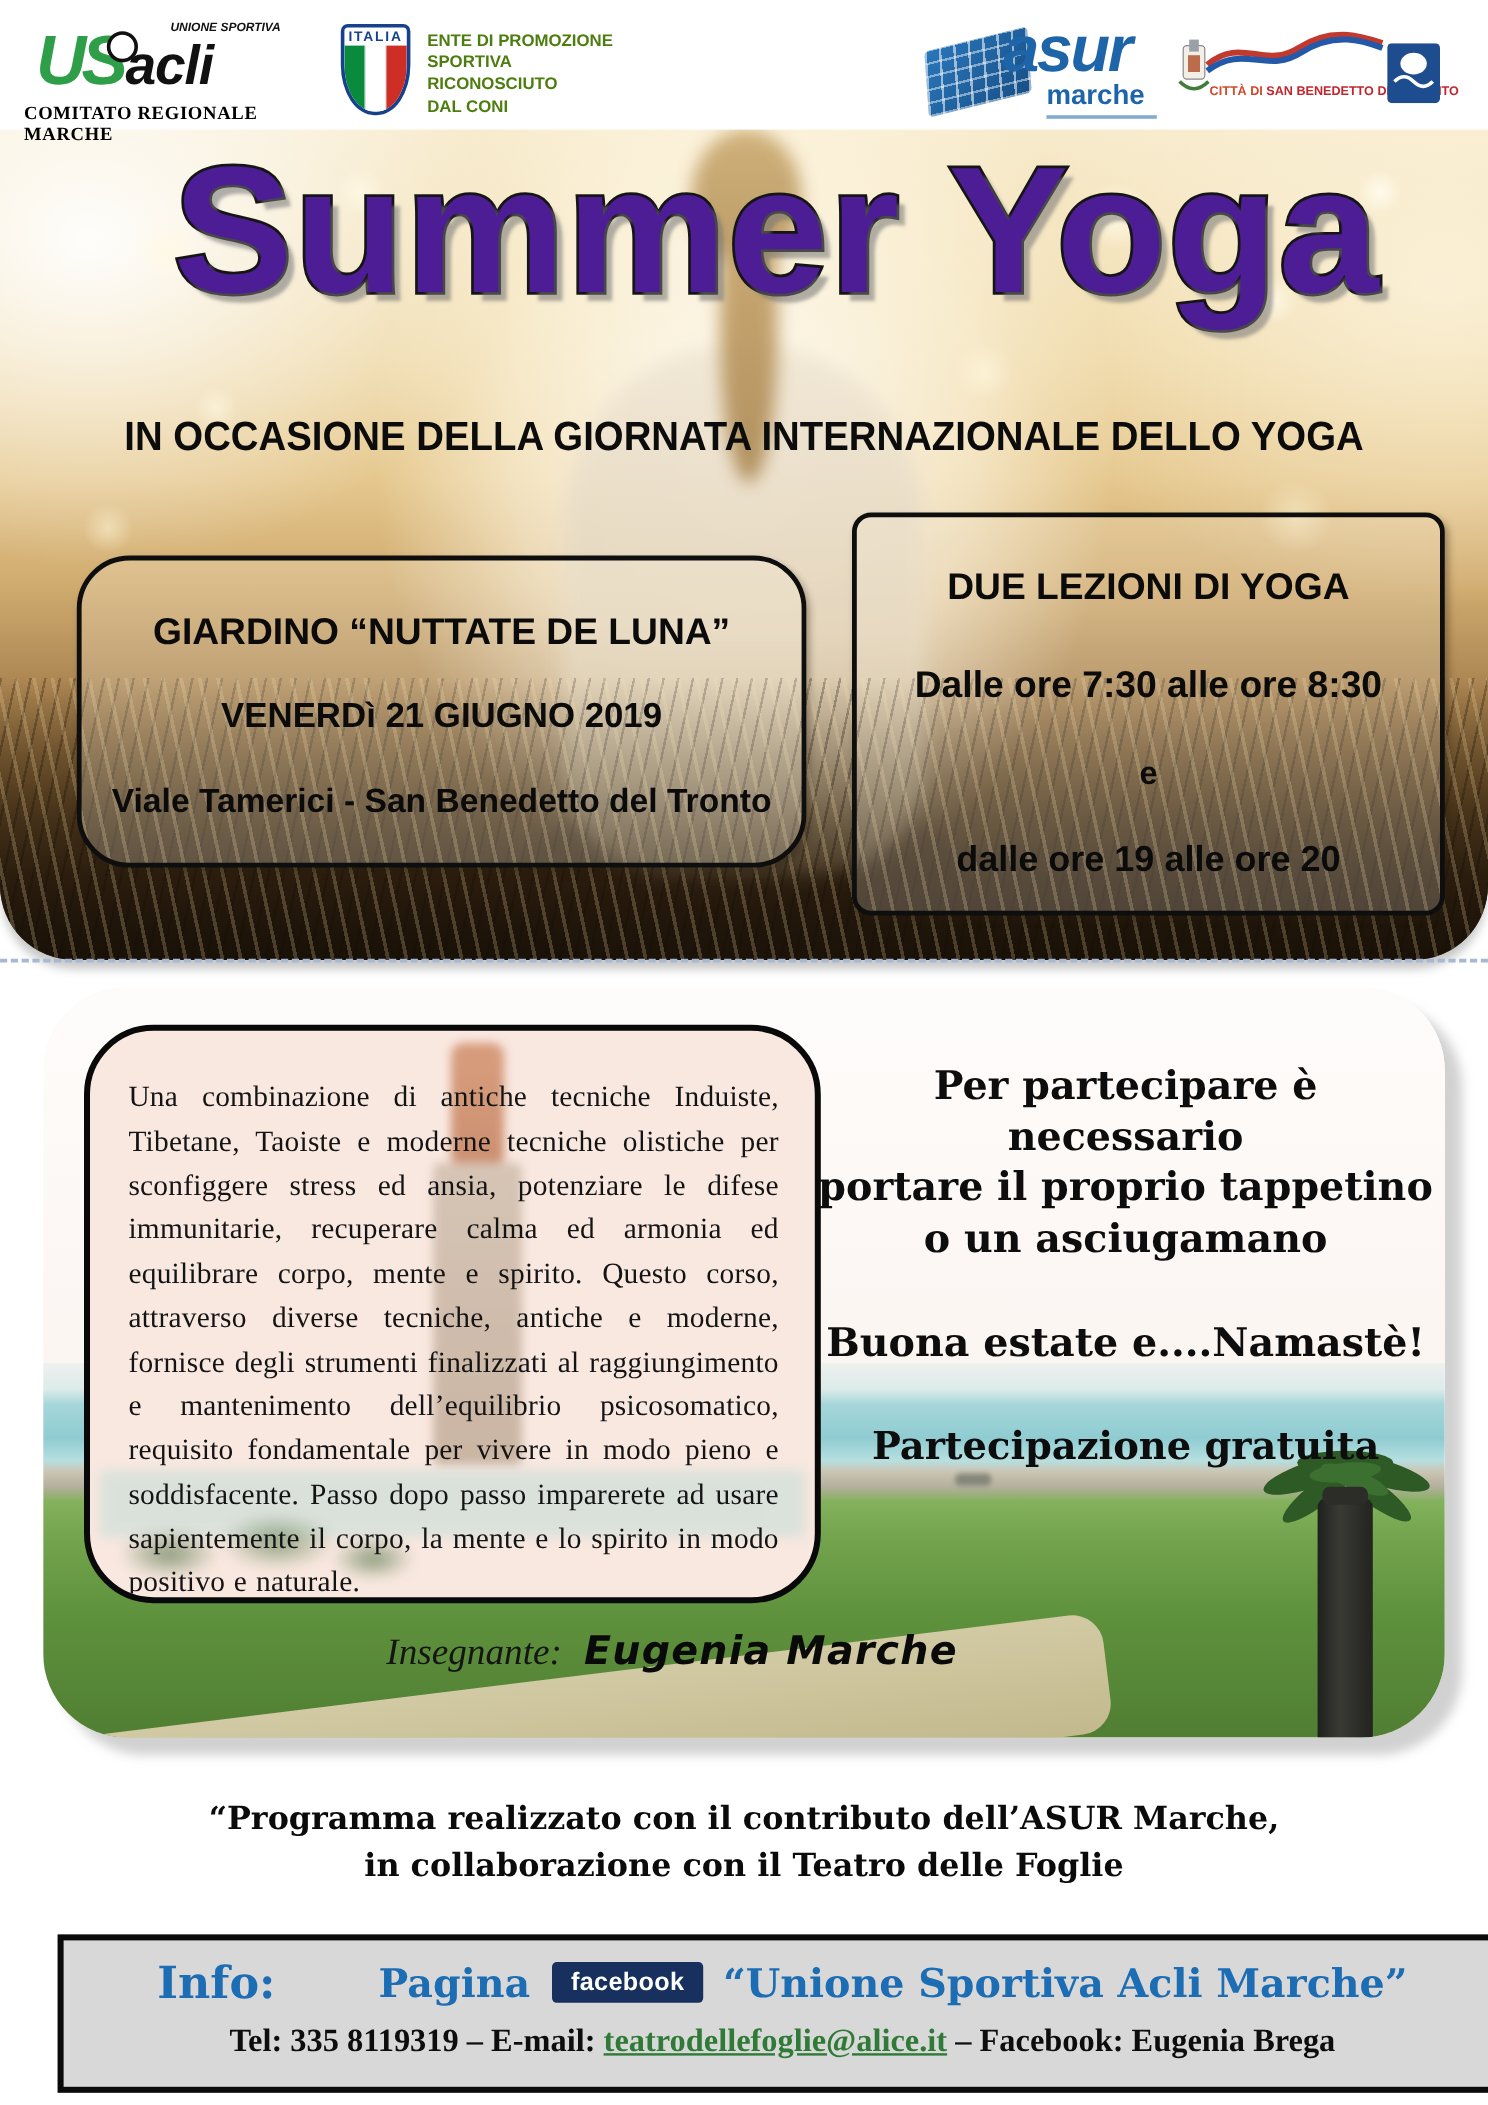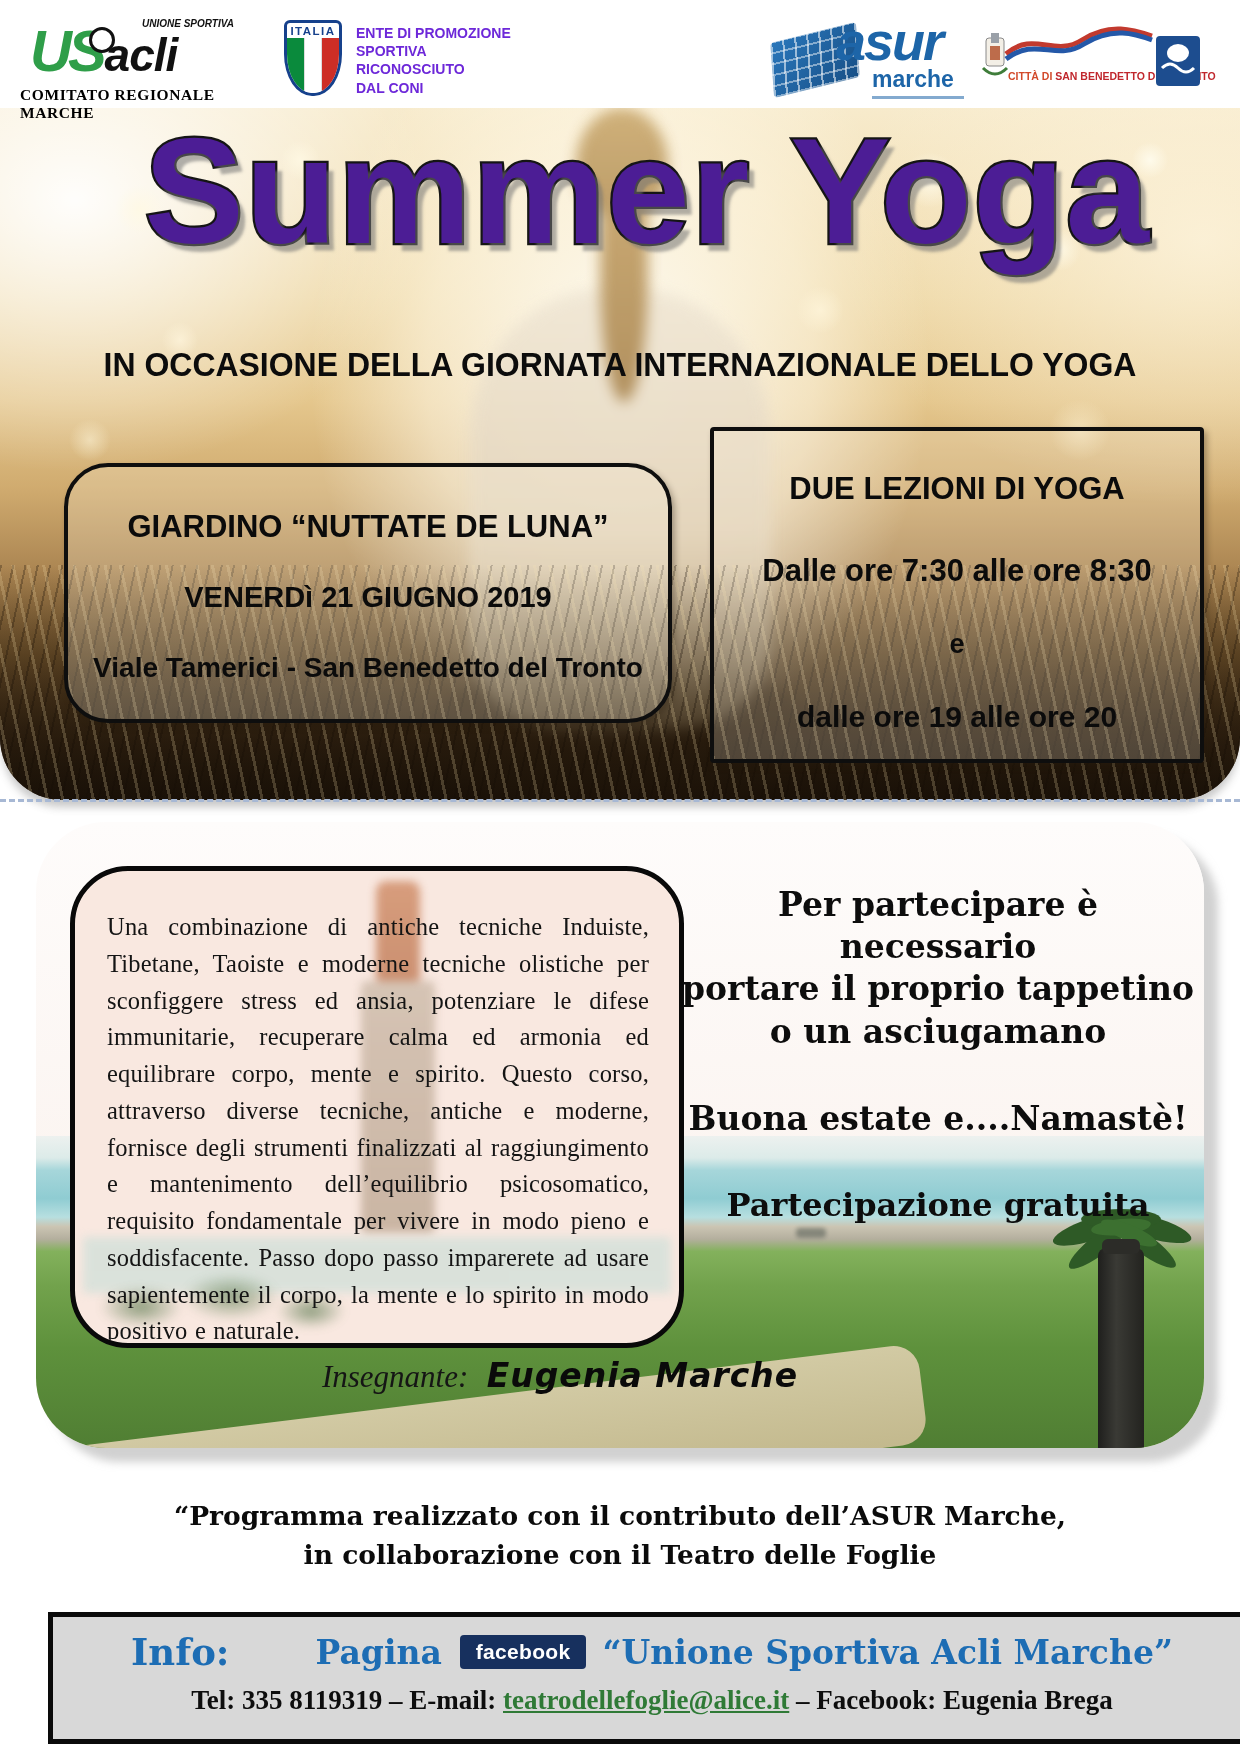--- a/index.html
+++ b/index.html
@@ -52,21 +52,21 @@
   .coni{position:absolute;left:284px;top:20px;display:flex;gap:14px;}
   .shield{width:58px;height:76px;border:3px solid #16418c;border-radius:6px 6px 28px 28px/6px 6px 42px 42px;
     overflow:hidden;background:#fff;box-sizing:border-box;}
   .shield-label{display:block;text-align:center;font-size:11.5px;font-weight:bold;color:#16418c;
     letter-spacing:1.5px;padding:2px 0 1px;}
   .stripes{display:flex;height:60px;}
   .stripe{flex:1;}
   .stripe-green{background:#0a8a3c;}
   .stripe-white{background:#fff;border-left:1px solid #ddd;border-right:1px solid #ddd;}
   .stripe-red{background:#cd2e26;}
-  .coni-text{font-size:14px;color:#6d28d9;font-weight:600;line-height:1.3;padding-top:4px;}
+  .coni-text{font-size:14px;color:#4d7c0f;font-weight:600;line-height:1.3;padding-top:4px;}
   .salute{position:absolute;left:542px;top:28px;color:#2c7a33;}
   .salute-l1{font-size:25px;font-weight:800;letter-spacing:3px;}
   .salute-l2{font-size:25px;font-weight:600;letter-spacing:6px;color:#4e9455;display:flex;align-items:flex-end;margin-top:2px;}
   .walkman{margin:0 2px;}
   .asur{position:absolute;left:772px;top:20px;width:200px;height:86px;}
   .asur-flag{position:absolute;left:0;top:12px;width:86px;height:56px;border-radius:4px;
     transform:skewY(-10deg) rotate(-4deg);
     background:
       repeating-linear-gradient(90deg, rgba(255,255,255,.55) 0 2px, transparent 2px 12px),
       repeating-linear-gradient(0deg, rgba(255,255,255,.45) 0 2px, transparent 2px 11px),
@@ -90,21 +90,21 @@
     text-shadow:7px 8px 3px rgba(115,115,115,.55);padding-left:11px;}
   .subtitle{position:absolute;left:0;top:345px;width:100%;text-align:center;font-size:34px;font-weight:bold;
     color:#0c0c0c;transform:scaleX(.94);}
   .loc-box{position:absolute;left:64px;top:463px;width:608px;height:260px;border:4px solid #0e0e0e;
     border-radius:44px;background:rgba(247,238,219,.25);box-shadow:3px 4px 6px rgba(40,30,15,.35);
     text-align:center;color:#0b0b0b;box-sizing:border-box;}
   .loc-venue{margin-top:42px;font-size:31px;font-weight:bold;}
   .loc-date{margin-top:36px;font-size:29px;font-weight:bold;}
   .loc-addr{margin-top:38px;font-size:28px;font-weight:bold;}
   .sched-box{position:absolute;left:710px;top:427px;width:494px;height:336px;border:4px solid #0e0e0e;
-    border-radius:4px;background:rgba(247,238,219,.22);box-shadow:3px 4px 6px rgba(40,30,15,.35);
+    border-radius:16px;background:rgba(247,238,219,.22);box-shadow:3px 4px 6px rgba(40,30,15,.35);
     text-align:center;color:#0b0b0b;box-sizing:border-box;}
   .sched-head{margin-top:40px;font-size:31px;font-weight:bold;}
   .sched-t1{margin-top:46px;font-size:31px;font-weight:bold;}
   .sched-e{margin-top:40px;font-size:27px;font-weight:bold;}
   .sched-t2{margin-top:40px;font-size:30px;font-weight:bold;text-align:center;}
 
   .divider{position:absolute;left:0;top:799px;width:100%;border-top:3px dashed #a7b8d4;z-index:4;}
 
   
   .section2{position:absolute;left:36px;top:822px;width:1168px;height:626px;border-radius:70px;overflow:hidden;
@@ -115,21 +115,21 @@
       #cbc5b3 29%,#b4af9e 33%,#83b15c 37%,#72a24c 48%,#5e913c 68%,#507e33 100%);}
   .beach-blob{position:absolute;height:10px;background:#777a6f;border-radius:4px;filter:blur(2px);opacity:.8;}
   .path-walk{position:absolute;left:-50px;bottom:-52px;width:940px;height:100px;border-radius:26px;
     background:linear-gradient(180deg,#d8cda9,#c9bc92);transform:rotate(-7deg);opacity:.95;}
   .palm{position:absolute;left:995px;top:355px;}
   .bollard{position:absolute;left:1062px;bottom:0;width:46px;height:200px;border-radius:8px 8px 0 0;
     background:linear-gradient(90deg,#1f1f1d,#3a3a35 40%,#23231f);}
   .bollard::before{content:'';position:absolute;top:-9px;left:4px;right:4px;height:15px;border-radius:6px;
     background:#2c2c28;}
 
-  .desc-box{position:absolute;left:34px;top:44px;width:614px;height:482px;border:5px solid #090909;
+  .desc-box{position:absolute;left:34px;top:32px;width:614px;height:482px;border:5px solid #090909;
     border-radius:58px;background:#f9e8e0;overflow:hidden;box-sizing:border-box;}
   .statue{position:absolute;left:286px;top:10px;width:74px;height:352px;filter:blur(4px);opacity:.8;}
   .statue-top{width:44px;height:100px;margin:0 auto;border-radius:10px 10px 4px 4px;
     background:linear-gradient(#cf8a64,#c07a55);}
   .statue-body{width:74px;height:252px;border-radius:6px;background:linear-gradient(180deg,#cdbbaa,#bfa995);}
   .box-sea{position:absolute;left:8px;right:8px;bottom:50px;height:56px;background:#bcdcd6;opacity:.5;filter:blur(5px);}
   .box-palms{position:absolute;left:6px;bottom:4px;width:280px;height:84px;filter:blur(5px);opacity:.7;background:
     radial-gradient(60px 30px at 60px 52px,#5c7a4f,transparent 70%),
     radial-gradient(70px 34px at 150px 42px,#66845a,transparent 70%),
     radial-gradient(50px 26px at 230px 56px,#5c7a4f,transparent 70%);}

